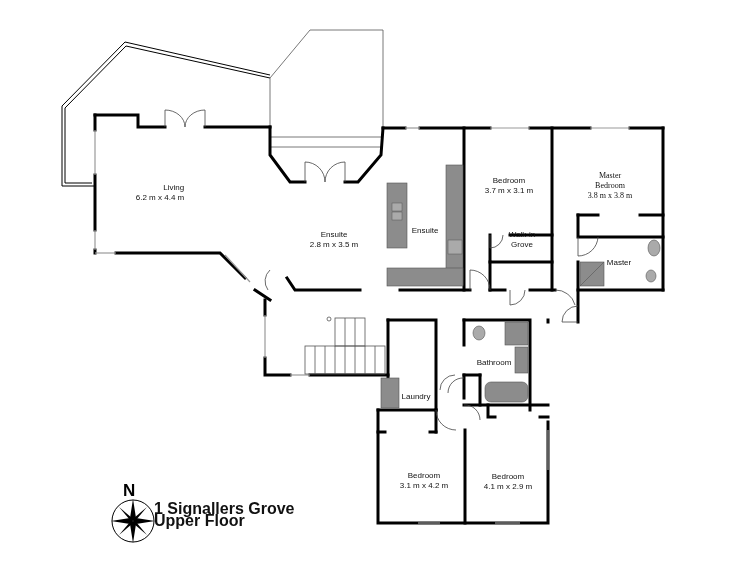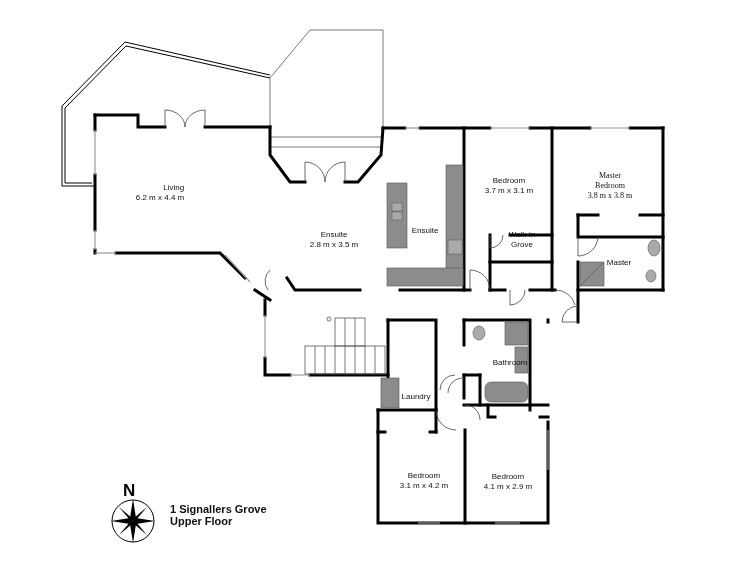--- a/index.html
+++ b/index.html
@@ -1,19 +1,19 @@
 <!DOCTYPE html>
 <html><head>
 <meta charset="utf-8">
 <style>
   html, body { margin:0; padding:0; background:#ffffff; }
   body { width:750px; height:580px; position:relative; overflow:hidden; font-family:"Liberation Sans", sans-serif; }
   svg.plan { position:absolute; left:0; top:0; }
   .label { position:absolute; font-size:8px; color:#111; text-align:center; line-height:10px; white-space:nowrap; transform:translateX(-50%); font-family:"Liberation Sans", sans-serif; }
-  .caption { position:absolute; left:170px; top:503px; font-size:11px; font-weight:bold; color:#111; line-height:12px; font-family:"Liberation Sans", sans-serif; }
+  .caption { position:absolute; left:154px; top:503px; font-size:16px; font-weight:bold; color:#111; line-height:12px; font-family:"Liberation Sans", sans-serif; }
   .north { position:absolute; left:123px; top:481px; font-size:17px; font-weight:bold; color:#000; font-family:"Liberation Sans", sans-serif; }
 </style>
 </head>
 <body>
 
 <svg class="plan" width="750" height="580" viewBox="0 0 750 580">
 
   <g fill="none" stroke="#000" stroke-width="1">
     <polyline points="95,186 62,186 62,106 125,42 270,75"></polyline>
     <polyline points="92,183 65,183 65,108 126,46 270,78"></polyline>
@@ -197,21 +197,21 @@
   <div>Bedroom</div>
   <div>3.8 m x 3.8 m</div>
 </div>
 <div class="label" style="left:522px;top:230px;">
   <div>Walk-in</div>
   <div>Grove</div>
 </div>
 <div class="label" style="left:619px;top:258px;">
   <div>Master</div>
 </div>
-<div class="label" style="left:494px;top:358px;margin-left:16px;">
+<div class="label" style="left:494px;top:358px;">
   <div>Bathroom</div>
 </div>
 <div class="label" style="left:416px;top:392px;">
   <div>Laundry</div>
 </div>
 <div class="label" style="left:424px;top:471px;">
   <div>Bedroom</div>
   <div>3.1 m x 4.2 m</div>
 </div>
 <div class="label" style="left:508px;top:472px;">

